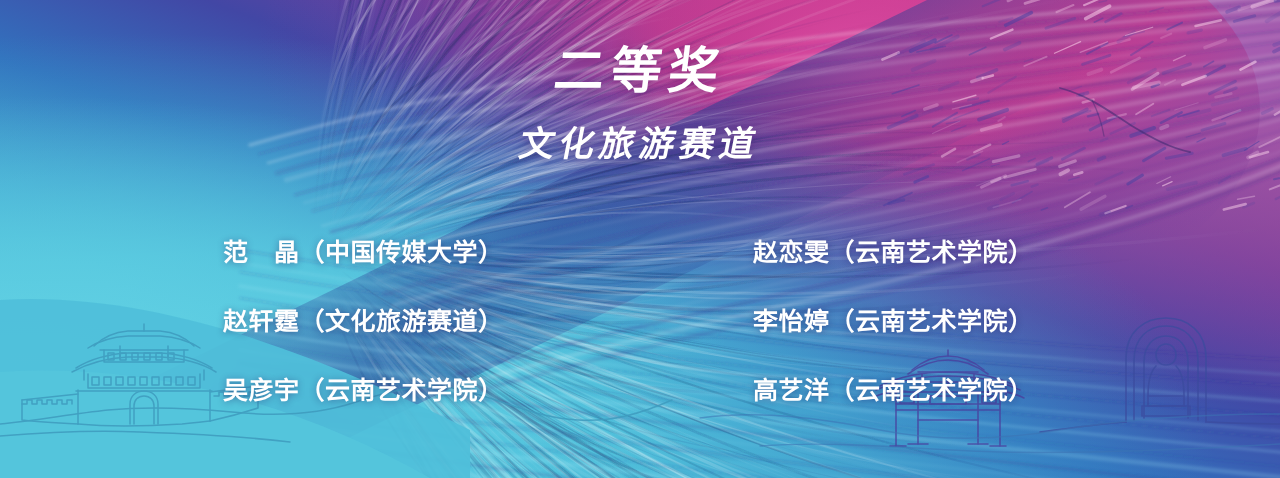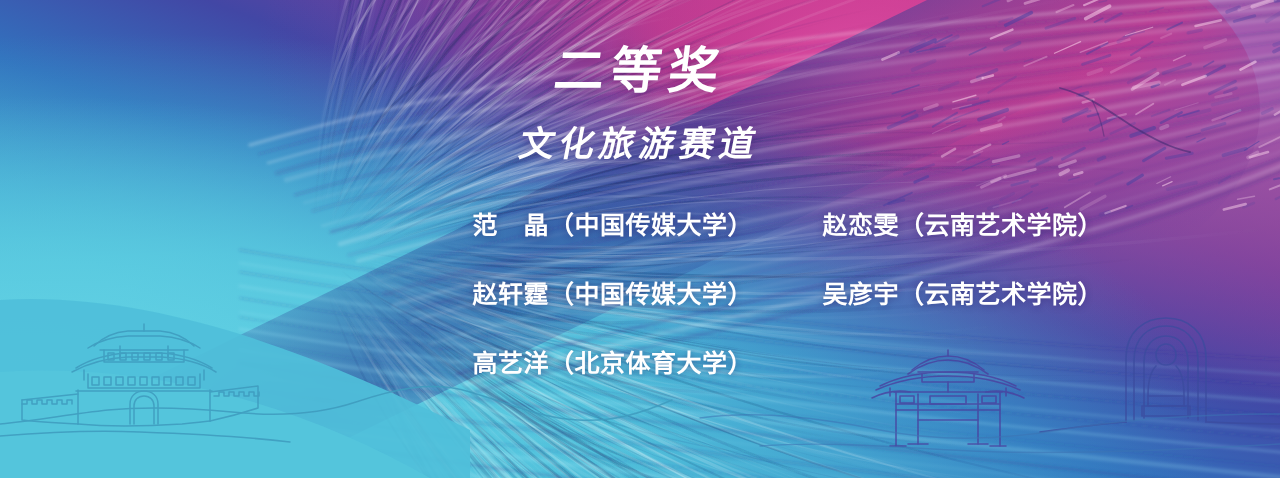--- a/index.html
+++ b/index.html
@@ -38,27 +38,26 @@
     line-height:1;
     font-family:"DejaVu Serif","Liberation Serif",serif;
     transform:skewX(-11deg);
     text-shadow:0 2px 9px rgba(60,10,80,.30);
     white-space:nowrap;
   }
 
   
   .winners{
     position:absolute;
-    left:223px;top:191px;
+    left:223px;top:218px;
     width:880px;
     display:grid;
     grid-template-columns:530px 350px;
     grid-auto-rows:69px;
     align-items:center;
-    text-align:right;
   }
   .winner{
     color:#ffffff;
     font-size:25px;
     font-weight:bold;
     letter-spacing:.5px;
     line-height:1;
     white-space:nowrap;
     text-shadow:0 1px 7px rgba(30,20,90,.42);
   }
@@ -1080,19 +1079,20 @@
 
   <div class="txtlayer">
 
     <div class="award-title">二等奖</div>
 
     <div class="award-sub">文化旅游赛道</div>
 
     <div class="winners" id="winners-grid">
       <div class="winner">范　晶（中国传媒大学）</div>
       <div class="winner">赵恋雯（云南艺术学院）</div>
-      <div class="winner">赵轩霆（中国传媒大学）</div>
+      <div class="winner">赵轩霆（文化旅游赛道）</div>
+      <div class="winner">李怡婷（云南艺术学院）</div>
       <div class="winner">吴彦宇（云南艺术学院）</div>
-      <div class="winner">高艺洋（北京体育大学）</div>
+      <div class="winner">高艺洋（云南艺术学院）</div>
     </div>
 
   </div>
 </div>
 
 </body></html>

